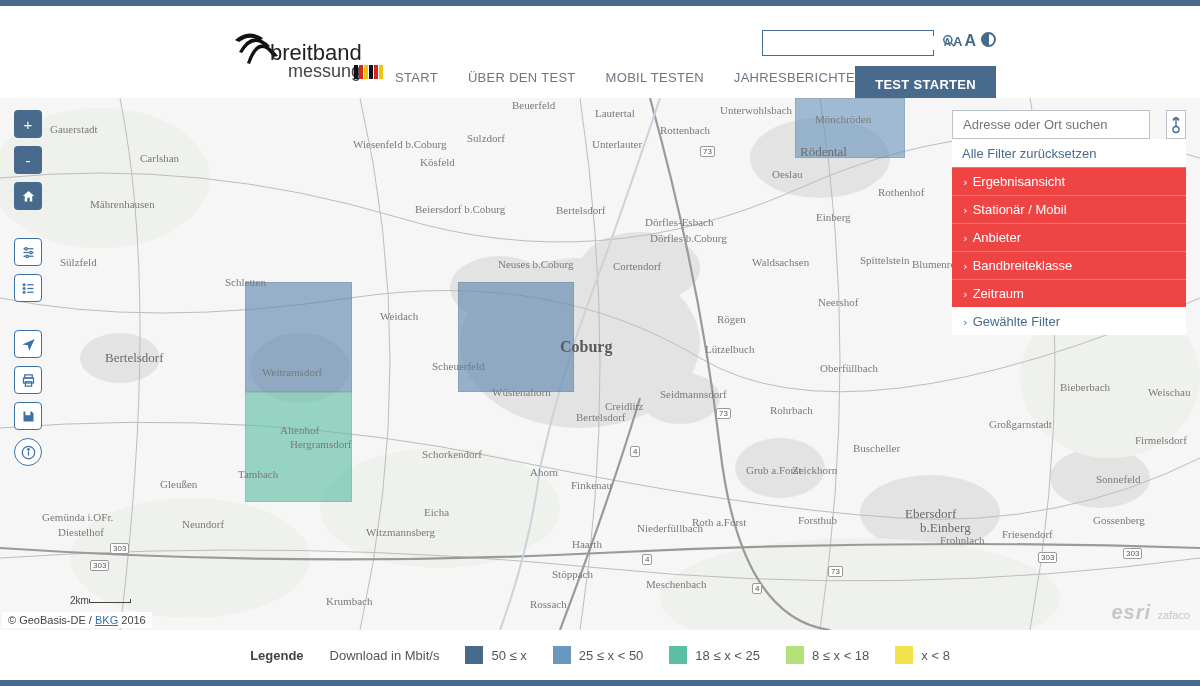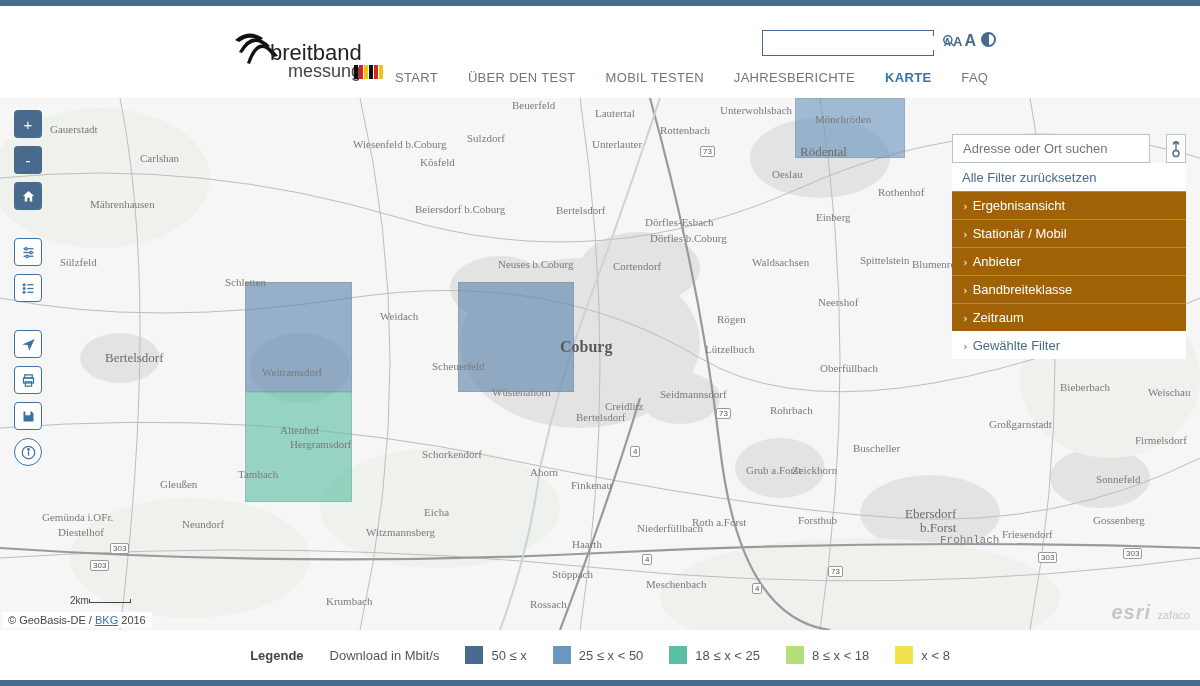--- a/index.html
+++ b/index.html
@@ -46,24 +46,24 @@
   
   .mapctrls { position: absolute; left: 14px; top: 12px; display: flex; flex-direction: column; gap: 8px; z-index: 5; }
   .mbtn { width: 28px; height: 28px; border-radius: 4px; display: flex; align-items: center; justify-content: center; cursor: pointer; font-size: 15px; }
   .mbtn.solid { background: #486a8c; color: #fff; }
   .mbtn.outline { background: #fff; color: #3b72a5; border: 1.5px solid #3b72a5; }
   .mbtn svg { width: 15px; height: 15px; }
   .mapctrls .spacer { height: 12px; }
 
   
   .filterpanel { position: absolute; right: 14px; top: 12px; width: 234px; z-index: 5; font-size: 13px; }
-  .addr-row { display: flex; gap: 16px; margin-top: 24px; }
+  .addr-row { display: flex; gap: 16px; }
   .addr-row input { flex: 1; border: 1px solid #b9c2cb; padding: 6px 10px; font-size: 13px; color: #868e96; outline: none; }
   .locbtn { width: 34px; background: #fff; border: 1px solid #b9c2cb; display: flex; align-items: center; justify-content: center; color: #486a8c; cursor: pointer; }
-  .pitem { background: #a16207; color: #fff; padding: 6px 10px; border-top: 1px solid rgba(255,255,255,.25); cursor: pointer; }
+  .pitem { background: #ef4444; color: #fff; padding: 6px 10px; border-top: 1px solid rgba(255,255,255,.25); cursor: pointer; }
   .pitem.white { background: #fff; color: #486a8c; }
   .pitem .chev { font-family: monospace; margin-right: 4px; font-size: 11px; }
 
   
   .legend { position: absolute; left: 0; right: 0; bottom: 6px; height: 50px; display: flex; align-items: center; justify-content: center; gap: 26px; font-size: 13px; color: #555; }
   .legend .title { font-weight: 700; color: #444; }
   .legend .item { display: flex; align-items: center; gap: 8px; }
   .legend .sw { width: 18px; height: 18px; }
 
   
@@ -96,20 +96,21 @@
 
   <div class="nav" id="nav">
       <a>START</a>
       <a>ÜBER DEN TEST</a>
       <a>MOBIL TESTEN</a>
       <a>JAHRESBERICHTE</a>
       <a class="active">KARTE</a>
       <a>FAQ</a>
     </div>
 
+  <div class="test-btn">TEST STARTEN</div>
 
   <div class="searchbar">
     <input placeholder="" style="">
     <span class="sicon">
       <svg width="14" height="14" viewBox="0 0 24 24" fill="none" stroke="currentColor" stroke-width="2.5">
           <circle cx="10" cy="10" r="7"></circle>
           <line x1="21" y1="21" x2="15" y2="15"></line>
         </svg>
     </span>
   </div>
@@ -173,21 +174,21 @@
   <div class="tile blue" style="left:245px; top:184px; width:107px; height:110px;"></div>
   <div class="tile teal" style="left:245px; top:294px; width:107px; height:110px;"></div>
   <div class="tile blue" style="left:458px; top:184px; width:116px; height:110px;"></div>
   <div class="tile blue2" style="left:795px; top:0;    width:110px; height:60px;"></div>
 
   <div id="towns">
       <div class="town big" style="left: 560px; top: 240px;">Coburg</div>
       <div class="town med" style="left: 105px; top: 252px;">Bertelsdorf</div>
       <div class="town med" style="left: 800px; top: 46px;">Rödental</div>
       <div class="town med" style="left: 905px; top: 408px;">Ebersdorf</div>
-      <div class="town med" style="left: 920px; top: 422px;">b.Forst</div>
+      <div class="town med" style="left: 920px; top: 422px;">b.Einberg</div>
       <div class="town " style="left: 50px; top: 25px;">Gauerstadt</div>
       <div class="town " style="left: 140px; top: 54px;">Carlshan</div>
       <div class="town " style="left: 90px; top: 100px;">Mährenhausen</div>
       <div class="town " style="left: 60px; top: 158px;">Sülzfeld</div>
       <div class="town " style="left: 225px; top: 178px;">Schletten</div>
       <div class="town " style="left: 262px; top: 268px;">Weitramsdorf</div>
       <div class="town " style="left: 380px; top: 212px;">Weidach</div>
       <div class="town " style="left: 160px; top: 380px;">Gleußen</div>
       <div class="town " style="left: 238px; top: 370px;">Tambach</div>
       <div class="town " style="left: 280px; top: 326px;">Altenhof</div>
@@ -236,21 +237,21 @@
       <div class="town " style="left: 637px; top: 424px;">Niederfüllbach</div>
       <div class="town " style="left: 646px; top: 480px;">Meschenbach</div>
       <div class="town " style="left: 692px; top: 418px;">Roth a.Forst</div>
       <div class="town " style="left: 770px; top: 306px;">Rohrbach</div>
       <div class="town " style="left: 746px; top: 366px;">Grub a.Forst</div>
       <div class="town " style="left: 792px; top: 366px;">Zeickhorn</div>
       <div class="town " style="left: 798px; top: 416px;">Forsthub</div>
       <div class="town " style="left: 853px; top: 344px;">Buscheller</div>
       <div class="town " style="left: 820px; top: 264px;">Oberfüllbach</div>
       <div class="town " style="left: 989px; top: 320px;">Großgarnstadt</div>
-      <div class="town " style="left: 940px; top: 436px; font-family: Liberation Mono, monospace;">Frohnlach</div>
+      <div class="town " style="left: 940px; top: 436px;">Frohnlach</div>
       <div class="town " style="left: 1002px; top: 430px;">Friesendorf</div>
       <div class="town " style="left: 1093px; top: 416px;">Gossenberg</div>
       <div class="town " style="left: 1096px; top: 375px;">Sonnefeld</div>
       <div class="town " style="left: 1135px; top: 336px;">Firmelsdorf</div>
       <div class="town " style="left: 1148px; top: 288px;">Weischau</div>
       <div class="town " style="left: 1060px; top: 283px;">Bieberbach</div>
       <div class="town " style="left: 1115px; top: 190px;">Neuensorg</div>
       <div class="town " style="left: 1020px; top: 216px;">Kleingarnstadt</div>
       <div class="road-shield" style="left: 700px; top: 48px;">73</div>
       <div class="road-shield" style="left: 716px; top: 310px;">73</div>

